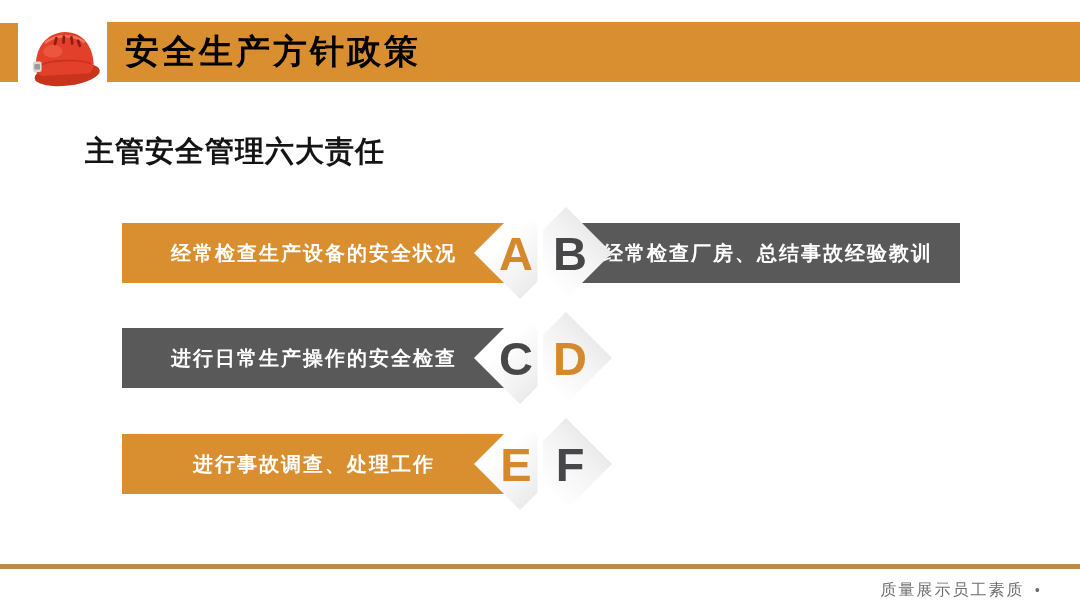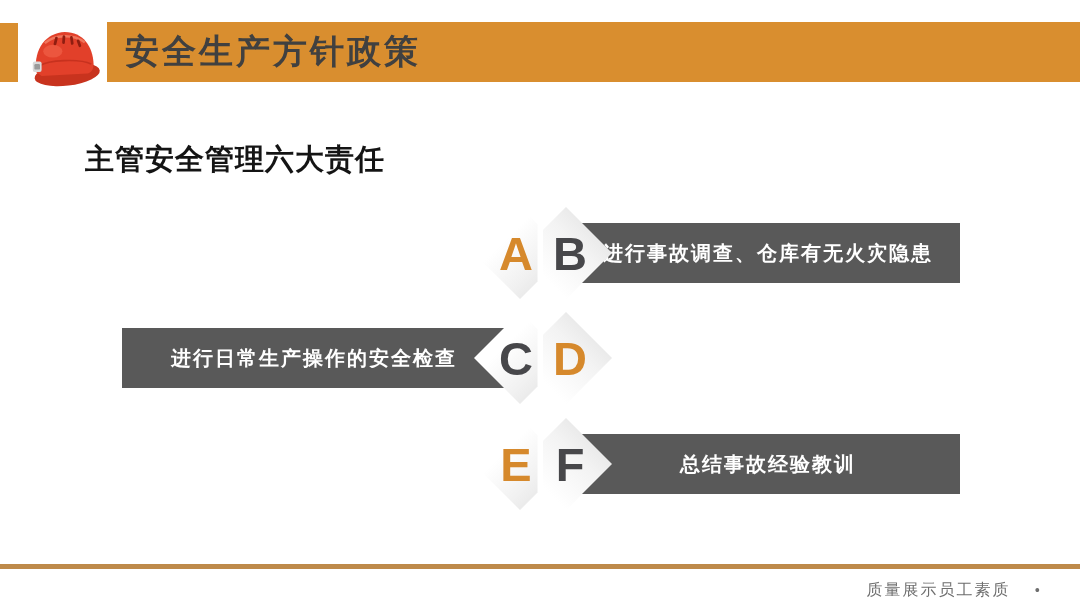--- a/index.html
+++ b/index.html
@@ -19,31 +19,30 @@
   }
   .helmet-box {
     position:absolute; left:24px; top:10px; width:80px; height:92px;
   }
   .header-bar {
     position:absolute; left:107px; top:22px; right:0; height:60px;
     background:var(--orange);
     display:flex; align-items:center;
   }
   .header-title {
-    color:#404040; font-size:34px; font-weight:bold;
+    color:#000000; font-size:34px; font-weight:bold;
     letter-spacing:3px; padding-left:18px;
     font-family:"Liberation Sans", sans-serif;
   }
 
   
   .section-heading {
     position:absolute; left:85px; top:132px;
     font-size:29px; font-weight:bold; color:#141414;
     letter-spacing:1px;
-    margin-top:8px;
   }
 
   
   .row { position:absolute; left:0; width:1080px; height:60px; }
   .row-1 { top:223px; }
   .row-2 { top:328px;padding-left:20px; }
   .row-3 { top:434px; }
 
   .bar {
     position:absolute; top:0; height:60px;
@@ -88,21 +87,21 @@
   .letter-gray   { color:var(--letter-gray); }
 
   
   .footer-line {
     position:absolute; left:0; right:0; top:564px; height:5px;
     background:var(--gold);
   }
   .footer-text {
     position:absolute; right:38px; top:580px;
     font-size:16px; color:#6e6e6e; letter-spacing:2px;
-    display:flex; align-items:center; gap:24px;
+    display:flex; align-items:center; gap:10px;
     font-family:"Liberation Serif", serif;
   }
 </style>
 </head>
 <body>
 
 <div class="accent-square"></div>
 
 <div class="helmet-box">
   <svg viewBox="0 0 100 100" width="80" height="92">
@@ -120,21 +119,22 @@
   </svg>
 </div>
 
 <div class="header-bar">
   <div class="header-title">安全生产方针政策</div>
 </div>
 
 <div class="section-heading">主管安全管理六大责任</div>
 
 <div class="row row-1">
-  <div class="bar bar-right bg-gray">进行事故调查、仓库有无火灾隐患</div>
+  <div class="bar bar-left bg-orange">经常检查生产设备的安全状况</div>
+  <div class="bar bar-right bg-gray">经常检查厂房、总结事故经验教训</div>
   <div class="dia-wrap dia-wrap-left">
     <div class="dia-shape"></div>
     <div class="dia-letter letter-orange">A</div>
   </div>
   <div class="dia-wrap dia-wrap-right">
     <div class="dia-shape"></div>
     <div class="dia-letter letter-gray">B</div>
   </div>
 </div>
 
@@ -144,21 +144,21 @@
     <div class="dia-shape"></div>
     <div class="dia-letter letter-gray">C</div>
   </div>
   <div class="dia-wrap dia-wrap-right">
     <div class="dia-shape"></div>
     <div class="dia-letter letter-orange">D</div>
   </div>
 </div>
 
 <div class="row row-3">
-  <div class="bar bar-right bg-gray">总结事故经验教训</div>
+  <div class="bar bar-left bg-orange">进行事故调查、处理工作</div>
   <div class="dia-wrap dia-wrap-left">
     <div class="dia-shape"></div>
     <div class="dia-letter letter-orange">E</div>
   </div>
   <div class="dia-wrap dia-wrap-right">
     <div class="dia-shape"></div>
     <div class="dia-letter letter-gray">F</div>
   </div>
 </div>
 

